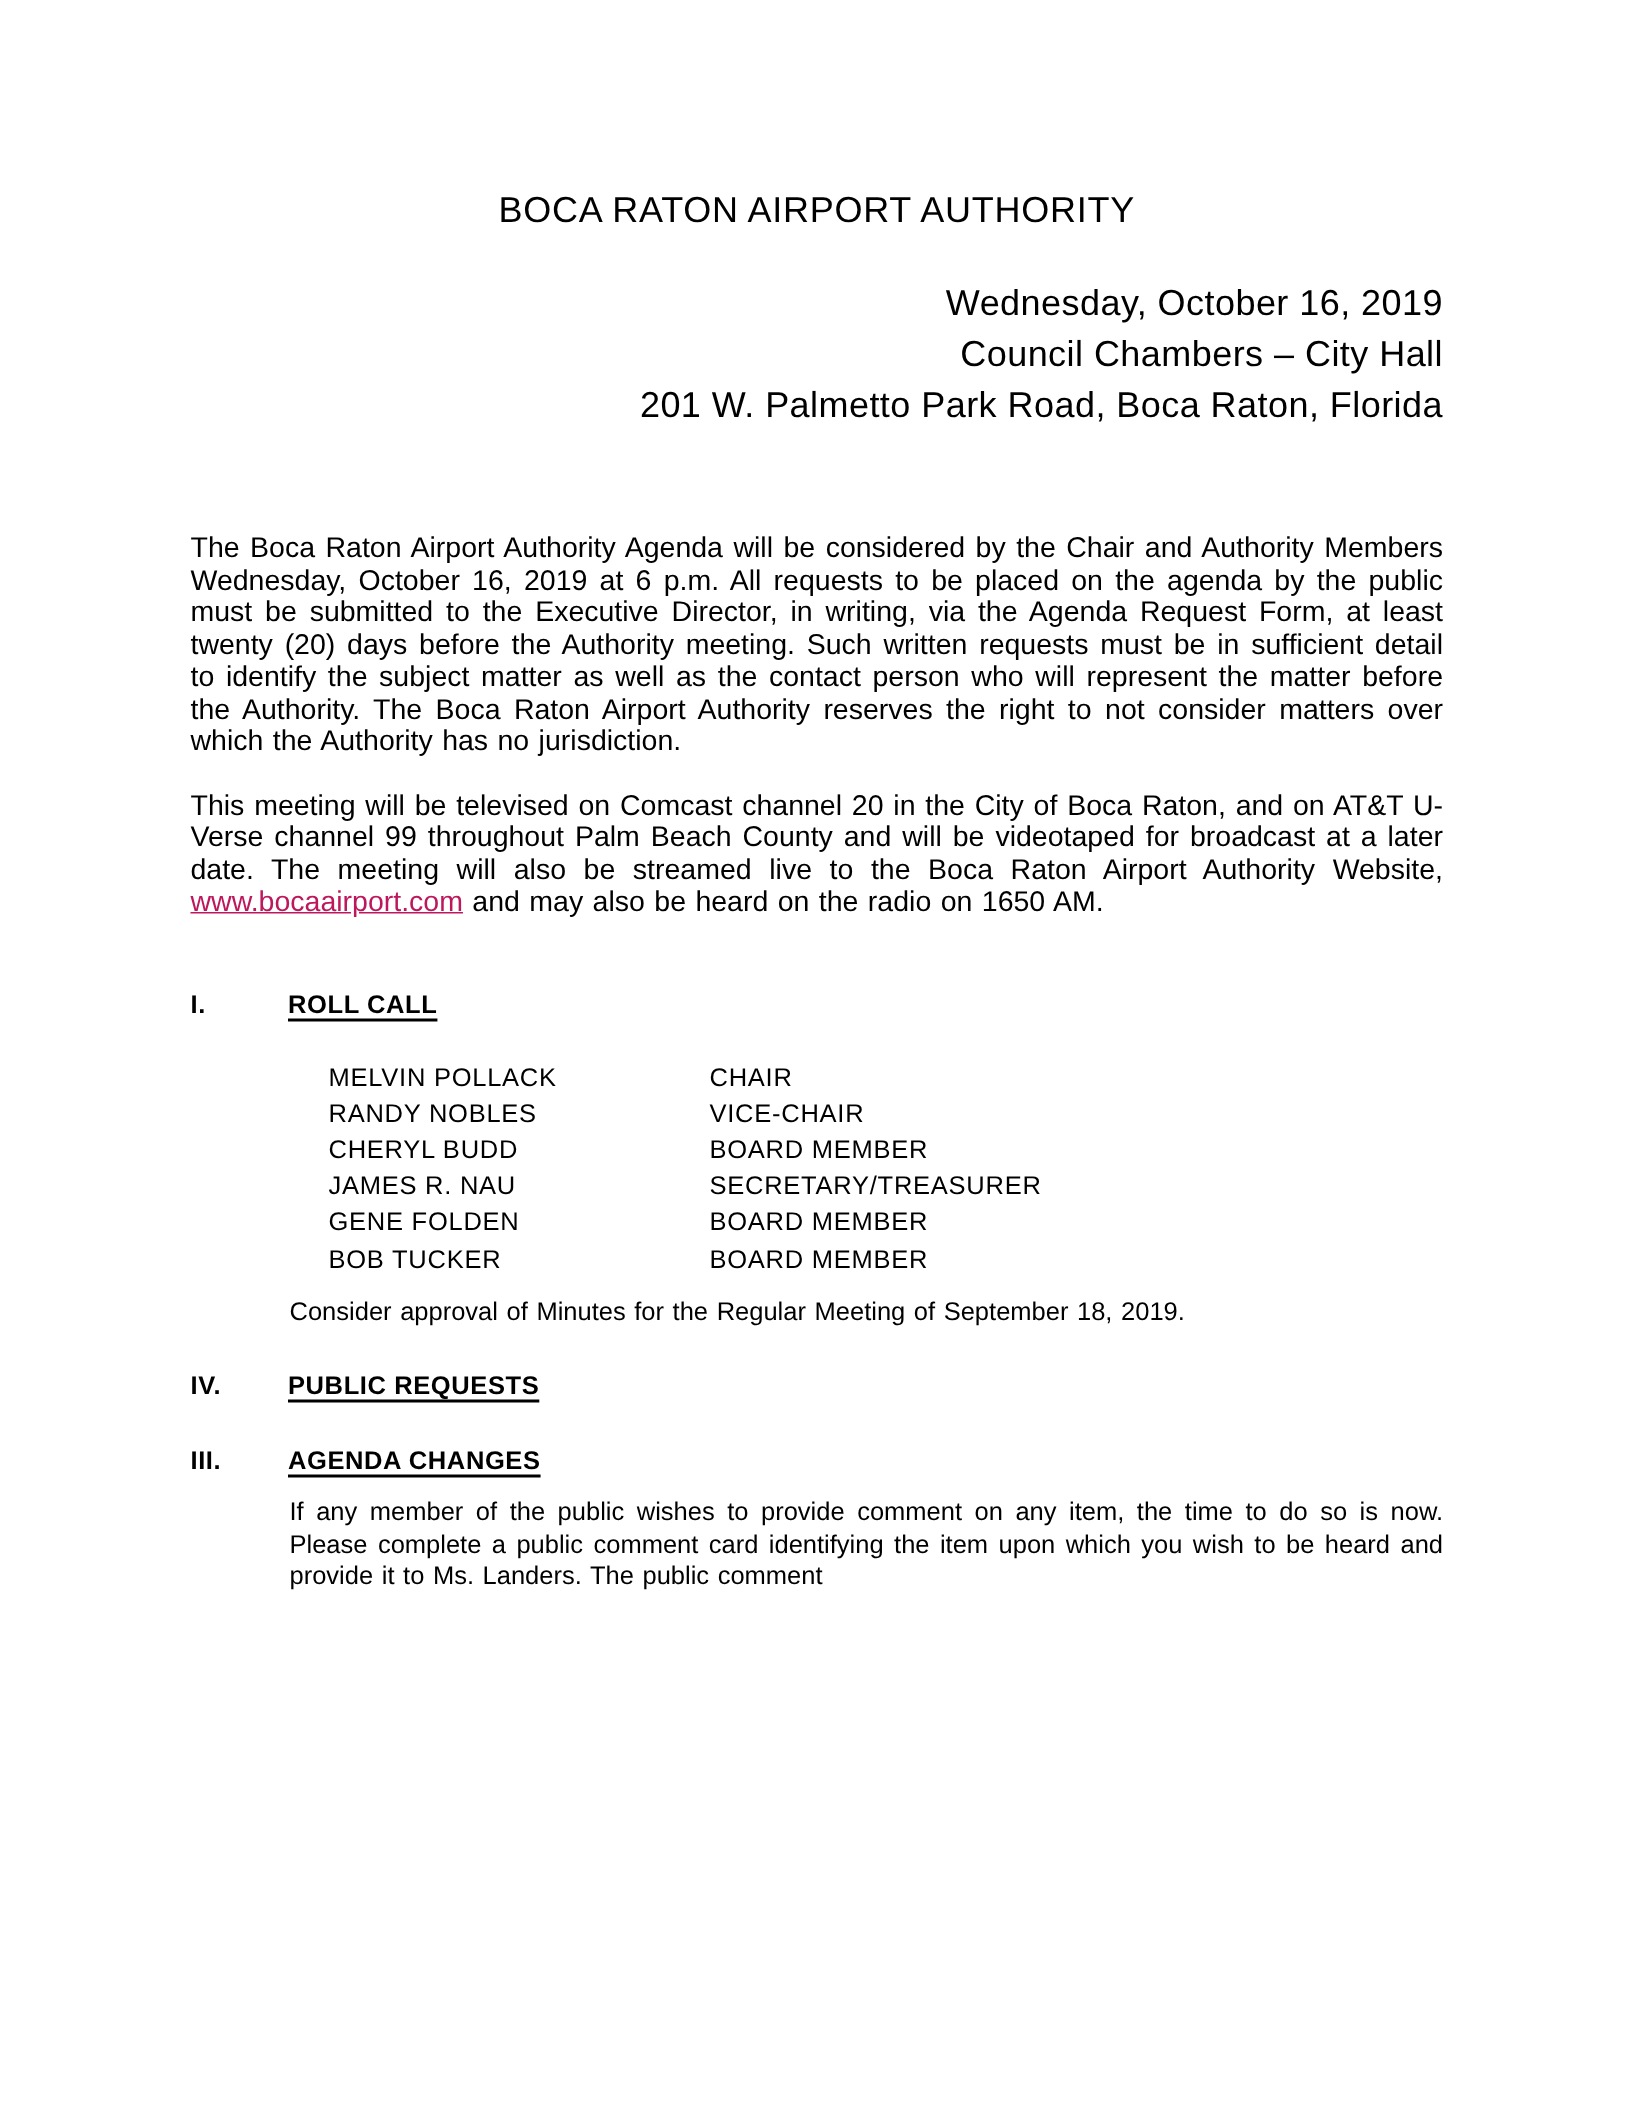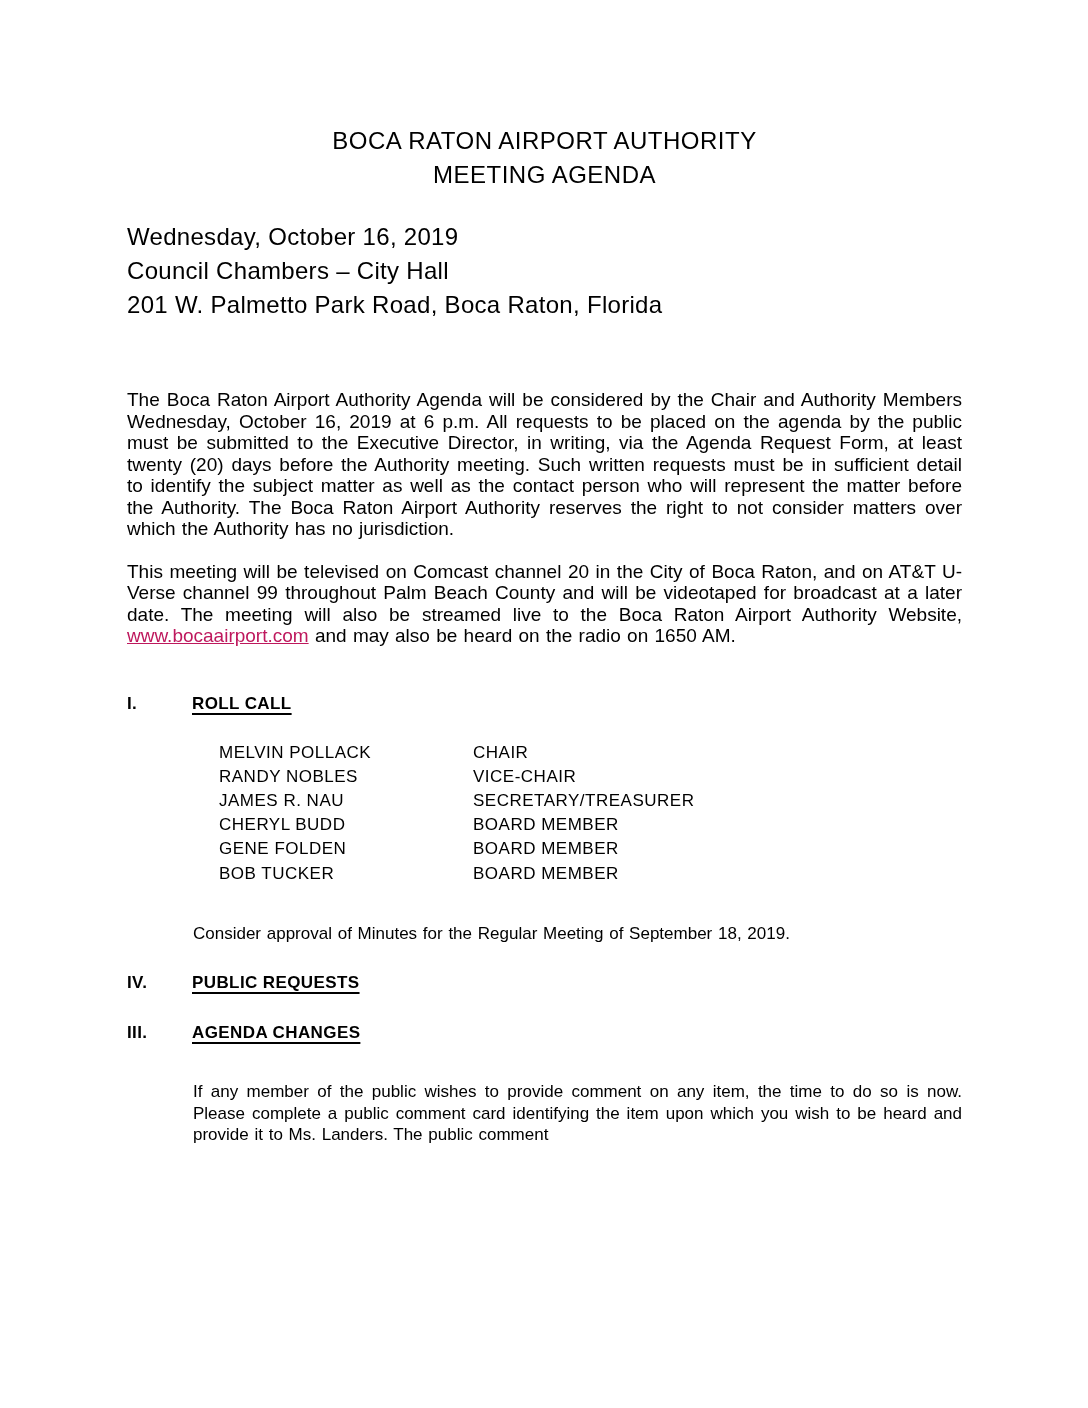--- a/index.html
+++ b/index.html
@@ -19,21 +19,21 @@
     overflow: hidden;
   }
   .doc-header {
     text-align: center;
     font-size: 24px;
     line-height: 34px;
     letter-spacing: 0.5px;
   }
   .doc-meta {
     margin-top: 28px;
-    text-align: left;
+    text-align: right;
     font-size: 24px;
     line-height: 34px;
     letter-spacing: 0.3px;
   }
   .body-par {
     margin: 0;
     font-size: 19px;
     line-height: 21.5px;
     text-align: justify;
     word-spacing: 1px;
@@ -67,35 +67,34 @@
     font-size: 17px;
     line-height: 24.2px;
     letter-spacing: 0.5px;
   }
   .rc-row { white-space: nowrap; }
   .rc-name {
     display: inline-block;
     width: 254px;
   }
   .section-body {
-    margin: 37px 0 0 66px;
+    margin: 12px 0 0 66px;
     font-size: 17px;
     line-height: 21.5px;
     word-spacing: 1px;
   }
   .section-body.just { text-align: justify; }
 </style>
 </head>
 <body>
 
 <div class="page">
 
   <header class="doc-header">
     <div>BOCA RATON AIRPORT AUTHORITY</div>
-    <div>MEETING AGENDA</div>
   </header>
 
   <div class="doc-meta">
     <div>Wednesday, October 16, 2019</div>
     <div>Council Chambers – City Hall</div>
     <div>201 W. Palmetto Park Road, Boca Raton, Florida</div>
   </div>
 
   <p class="body-par par-intro">The Boca Raton Airport Authority Agenda will be considered by the Chair and Authority Members Wednesday, October 16, 2019 at 6 p.m.  All requests to be placed on the agenda by the public must be submitted to the Executive Director, in writing, via the Agenda Request Form, at least twenty (20) days before the Authority meeting.  Such written requests must be in sufficient detail to identify the subject matter as well as the contact person who will represent the matter before the Authority.  The Boca Raton Airport Authority reserves the right to not consider matters over which the Authority has no jurisdiction.</p>
 
@@ -106,24 +105,24 @@
   </div>
 
   <div class="roll-call">
     <div class="rc-row">
       <span class="rc-name">MELVIN POLLACK</span><span class="rc-title">CHAIR</span>
     </div>
     <div class="rc-row">
       <span class="rc-name">RANDY NOBLES</span><span class="rc-title">VICE-CHAIR</span>
     </div>
     <div class="rc-row">
-      <span class="rc-name">JAMES R. NAU</span><span class="rc-title">SECRETARY/TREASURER</span>
+      <span class="rc-name">CHERYL BUDD</span><span class="rc-title">BOARD MEMBER</span>
     </div>
     <div class="rc-row">
-      <span class="rc-name">CHERYL BUDD</span><span class="rc-title">BOARD MEMBER</span>
+      <span class="rc-name">JAMES R. NAU</span><span class="rc-title">SECRETARY/TREASURER</span>
     </div>
     <div class="rc-row">
       <span class="rc-name">GENE FOLDEN</span><span class="rc-title">BOARD MEMBER</span>
     </div>
     <div class="rc-row">
       <span class="rc-name">BOB TUCKER</span><span class="rc-title">BOARD MEMBER</span>
     </div>
   </div>
 
 

